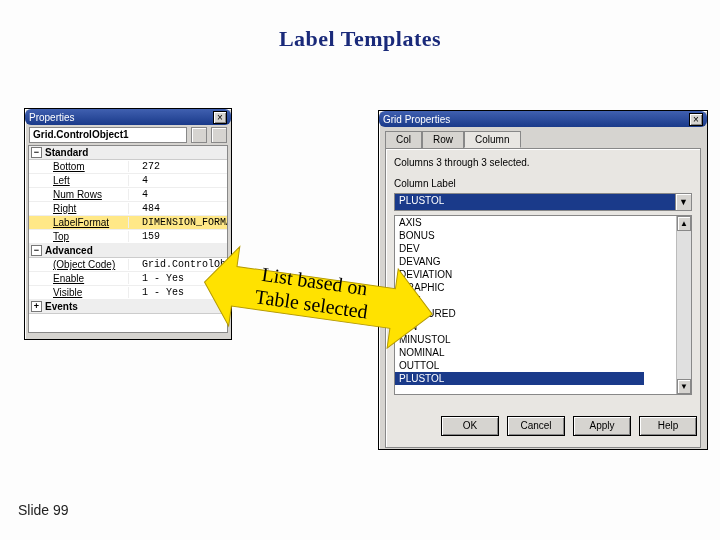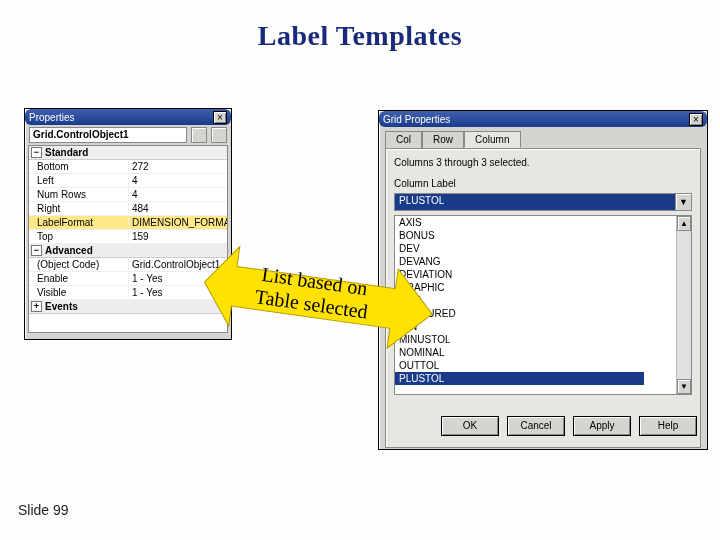--- a/index.html
+++ b/index.html
@@ -8,24 +8,24 @@
     width: 720px;
     height: 540px;
     background: #fdfdfd;
     font-family: Tahoma, Arial, sans-serif;
     position: relative;
     overflow: hidden;
   }
   .title {
     text-align: center;
     font-family: Georgia, 'Times New Roman', serif;
-    font-size: 28px;
+    font-size: 22px;
     font-weight: bold;
     color: #1a2a7a;
-    margin-top: 20px;
+    margin-top: 26px;
     letter-spacing: 0.5px;
   }
   .slide-num {
     position: absolute;
     left: 18px;
     bottom: 22px;
     font-size: 14px;
     color: #222;
   }
 
@@ -102,22 +102,22 @@
     margin-right:3px;
     font-size:9px;line-height:9px;text-align:center;
     background:#fff;
   }
   .row {
     display:flex;
     border-bottom:1px solid #eee;
     height:14px;
     align-items:center;
   }
-  .row .k { width:50%; padding-left:8px; }
-  .row .v { width:50%; border-left:1px solid #eee; padding-left:3px; }
+  .row .k { width:50%; padding-left:24px;text-decoration:underline; }
+  .row .v { width:50%; border-left:1px solid #eee; padding-left:13px;font-family:Liberation Mono, monospace; }
   .row.hilite { background: #ffe887; }
 
   
   .right-panel { left: 378px; top: 110px; width: 330px; height: 340px; }
   .tabs { display:flex; margin:4px 6px 0 6px; }
   .tab {
     padding:2px 10px;
     border:1px solid #888;
     border-bottom:none;
     background:#d6d4d0;

